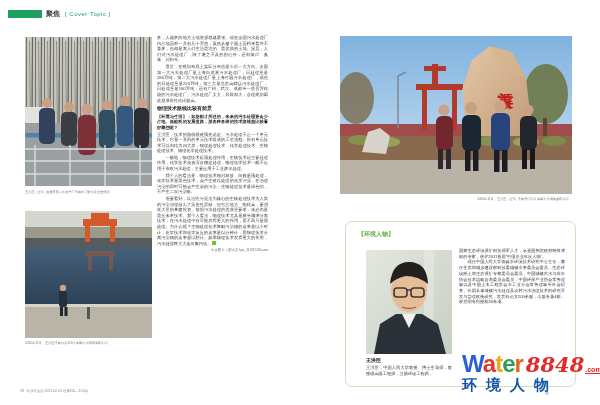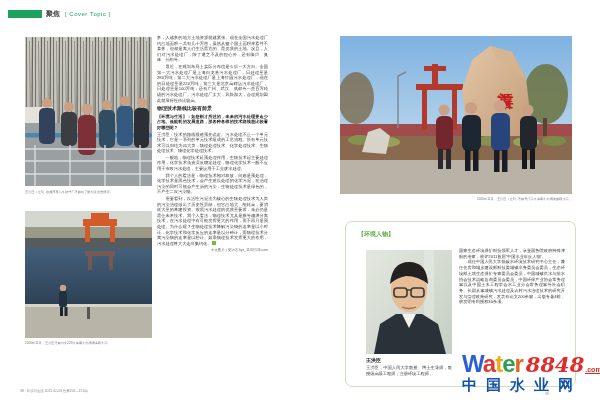--- a/index.html
+++ b/index.html
@@ -267,17 +267,17 @@
       <p>现任中国人民大学低碳水环境技术研究中心主任，兼任住房和城乡建设部科技委城镇水务委员会委员，生态环境部土壤生态保护专家委员会委员，中国城镇供水与排水协会技术战略咨询委员会委员，中国环保产业协会常务理事以及中国土木工程学会水工业分会常务理事等社会职务。长期从事城镇污水处理及农村污水治理技术的研究开发与管理政策研究，发表有论文200余篇，出版专著4部，获发明专利授权30余项。</p>
     </div>
   </div>
 
   <div class="wm">
     <div class="wm-line1">
       <span class="wm-letters"><span style="color: rgb(43, 95, 217);">W</span><span style="color: rgb(224, 56, 46);">a</span><span style="color: rgb(240, 168, 24);">t</span><span style="color: rgb(46, 158, 79);">e</span><span style="color: rgb(232, 100, 31);">r</span></span>
         <span class="wm-num">8848</span>
         <span class="wm-tld">.com</span>
     </div>
-    <div class="wm-cn">中国水业网</div>
+    <div class="wm-cn">环境人物</div>
   </div>
   <div class="pgfoot pgfoot-r">· 39 ·</div>
 
 </div>
 
 </body></html>

